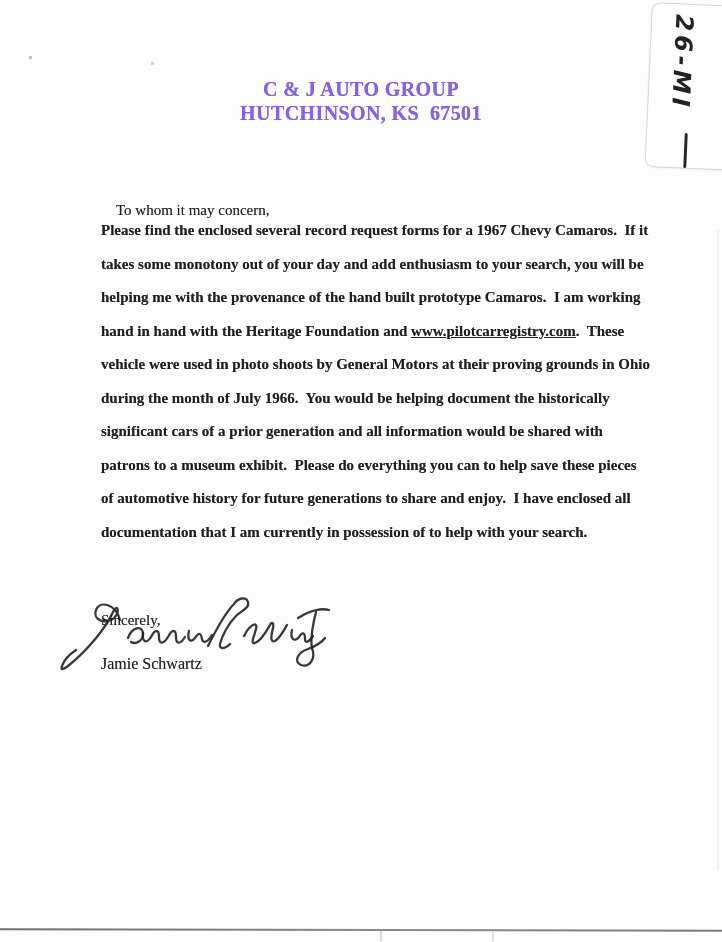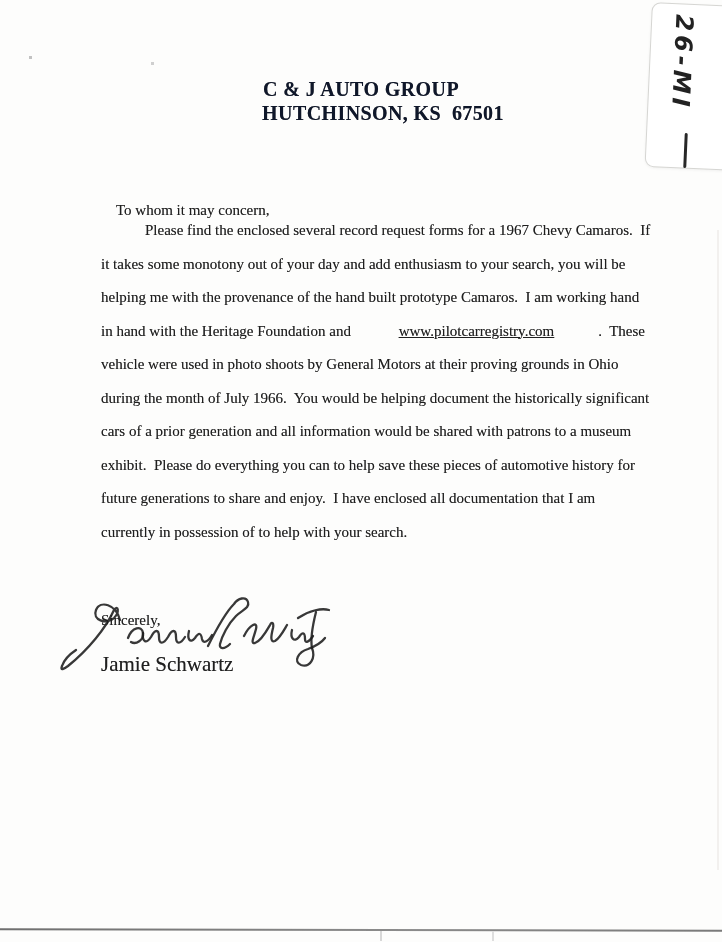--- a/index.html
+++ b/index.html
@@ -11,46 +11,47 @@
     font-family:"Liberation Serif", serif;
     color:#1f1f1f;
   }
   
   .letterhead{
     position:absolute;left:0;top:78px;width:722px;
     text-align:center;
     font-weight:bold;
     font-size:20px;line-height:23.5px;
     letter-spacing:0.4px;
-    color:#0f172a;
+    color:#8b5cf6;
     text-shadow:0 0 0.6px rgba(20,20,20,0.55);
   }
   .letterhead .sup{font-size:12px;vertical-align:7px;letter-spacing:0;}
-  .prewrap{white-space:pre-wrap;padding-left:44px;}
+  .prewrap{white-space:pre-wrap;}
   
   .salutation{
     position:absolute;left:101px;top:185px;margin:15px;
     font-size:15px;line-height:20px;
     text-shadow:0 0 0.5px rgba(25,25,25,0.5);
   }
   .body-par{
     position:absolute;left:101px;top:214px;width:550px;margin:0;
     font-size:15px;line-height:33.5px;
     text-align:left;
     text-shadow:0 0 0.5px rgba(25,25,25,0.5);
+    font-weight:bold;
   }
   .body-par .link{text-decoration:underline;}
   .closing{
     position:absolute;left:101px;top:610px;margin:0;
     font-size:15px;line-height:20px;
     text-shadow:0 0 0.5px rgba(25,25,25,0.5);
   }
   .typed-name{
     position:absolute;left:101px;top:654px;margin:0;
-    font-size:21px;line-height:20px;
+    font-size:16px;line-height:20px;
     text-shadow:0 0 0.5px rgba(25,25,25,0.5);
   }
   
   .sig-svg{
     position:absolute;left:58px;top:594px;
     width:278px;height:82px;
     pointer-events:none;
   }
   .sig-svg path{fill:none;stroke:#1c1c1c;stroke-width:2.3;stroke-linecap:round;opacity:0.88;}
   

